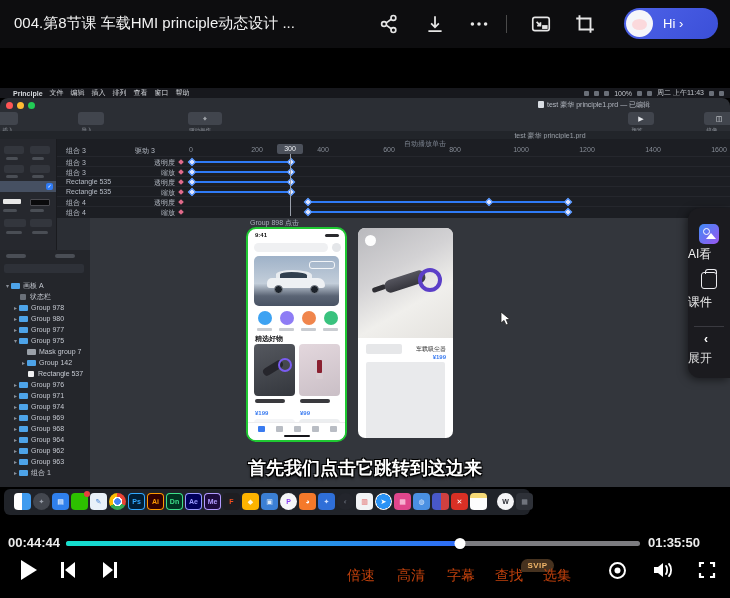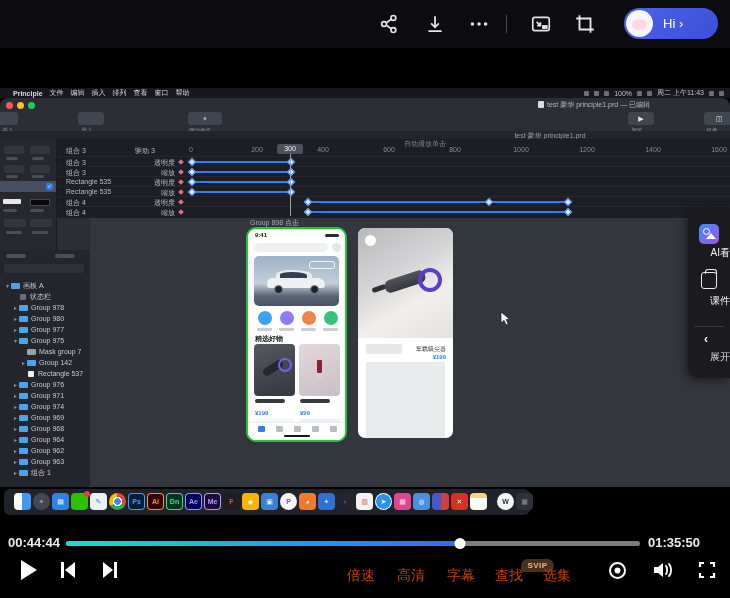--- a/index.html
+++ b/index.html
@@ -97,21 +97,21 @@
   .p2price{color:#3a7bf0;font-weight:bold;}
   .cursor{left:500px;top:311px;}
 
   
   .sidepanel{left:688px;top:208px;width:42px;height:170px;background:#1b1b1f;border-radius:12px 0 0 12px;
              box-shadow:-2px 2px 8px rgba(0,0,0,.5);}
   .aiico{position:absolute;left:11px;top:16px;width:20px;height:20px;border-radius:5px;
          background:linear-gradient(135deg,#3f8bf5,#9a55f0);}
   .aiico:before{content:"";position:absolute;left:4px;top:4px;width:5px;height:5px;border-radius:50%;border:1.5px solid #fff;}
   .aiico:after{content:"";position:absolute;left:7px;top:9px;border-left:5px solid transparent;border-right:5px solid transparent;border-bottom:6px solid #fff;}
-  .splabel{position:absolute;width:42px;text-align:right;font-size:10px;color:#f2f2f2;}
+  .splabel{position:absolute;width:42px;text-align:left;font-size:12px;color:#f2f2f2;}
   .bookico{position:absolute;left:13px;top:64px;width:14px;height:15px;border:1.5px solid #ececef;border-radius:3px;}
   .bookico:before{content:"";position:absolute;left:3px;top:-4px;width:10px;height:4px;border:1.5px solid #ececef;border-bottom:none;border-radius:3px 3px 0 0;}
   .spdivider{position:absolute;left:6px;top:118px;width:30px;height:1px;background:#3a3a40;}
   .chevleft{position:absolute;left:16px;top:124px;font-size:12px;color:#fff;font-weight:bold;}
 
   
   .subtitle{left:0;top:456px;width:730px;text-align:center;font-size:18px;font-weight:bold;color:#fff;
             text-shadow:-1px -1px 0 #000,1px -1px 0 #000,-1px 1px 0 #000,1px 1px 0 #000,0 2px 3px #000;}
 
   
@@ -130,20 +130,21 @@
   .plabel{top:42px;font-size:14px;color:#c2410c;white-space:nowrap;}
   .svip{left:521px;top:34px;width:33px;height:13px;background:#46321f;border-radius:7px 7px 7px 2px;
         color:#f0b66a;font-size:8px;font-weight:bold;text-align:center;line-height:13px;letter-spacing:.5px;}
 </style>
 </head>
 <body>
 
 <div class="screen">
 
   <div class="abs topbar">
+    <div class="abs vtitle">004.第8节课 车载HMI principle动态设计 ...</div>
     <svg class="abs tico" style="left:378px" viewBox="0 0 20 20">
       <g stroke="#e6e6e6" stroke-width="1.5" fill="none">
         <circle cx="14" cy="4.5" r="2.2"></circle>
           <circle cx="5.5" cy="10" r="2.2"></circle>
           <circle cx="14" cy="15.5" r="2.2"></circle>
         <path d="M7.5 9l4.5-3.3M7.5 11l4.5 3.3"></path>
       </g>
     </svg>
     <svg class="abs tico" style="left:424px" viewBox="0 0 20 20">
       <g stroke="#e6e6e6" stroke-width="1.6" fill="none">
@@ -484,20 +485,21 @@
   <div class="abs sidepanel">
     <div class="aiico"></div>
     <div class="splabel" style="top:38px">AI看</div>
     <div class="bookico"></div>
     <div class="splabel" style="top:86px">课件</div>
     <div class="spdivider"></div>
     <div class="chevleft">‹</div>
     <div class="splabel" style="top:142px;color:#ddd">展开</div>
   </div>
 
+  <div class="abs subtitle">首先我们点击它跳转到这边来</div>
 
   <div class="abs dock">
       <div class="dico" style="left: 10px; background: linear-gradient(90deg, rgb(255, 255, 255) 0px, rgb(255, 255, 255) 50%, rgb(63, 155, 239) 50%, rgb(63, 155, 239) 100%); border-radius: 4px;"></div>
       <div class="dico" style="left: 29px; background: rgb(67, 71, 79); border-radius: 50%; color: rgb(154, 160, 170);">✦</div>
       <div class="dico" style="left: 48px; background: rgb(47, 128, 237); border-radius: 4px; color: rgb(255, 255, 255);">▤</div>
       <div class="dico" style="left: 67px; background: rgb(45, 193, 0); border-radius: 4px;">
         <div class="dbadge"></div>
       </div>
       <div class="dico" style="left: 86px; background: rgb(233, 241, 249); border-radius: 4px; color: rgb(58, 123, 208);">✎</div>
       <div class="dico" style="left: 105px; background: radial-gradient(circle, rgb(66, 133, 244) 0px, rgb(66, 133, 244) 26%, rgb(255, 255, 255) 27%, rgb(255, 255, 255) 38%, transparent 39%), conic-gradient(rgb(234, 67, 53) 0deg, rgb(234, 67, 53) 33%, rgb(52, 168, 83) 33%, rgb(52, 168, 83) 66%, rgb(251, 188, 5) 66%, rgb(251, 188, 5) 100%); border-radius: 50%;"></div>

